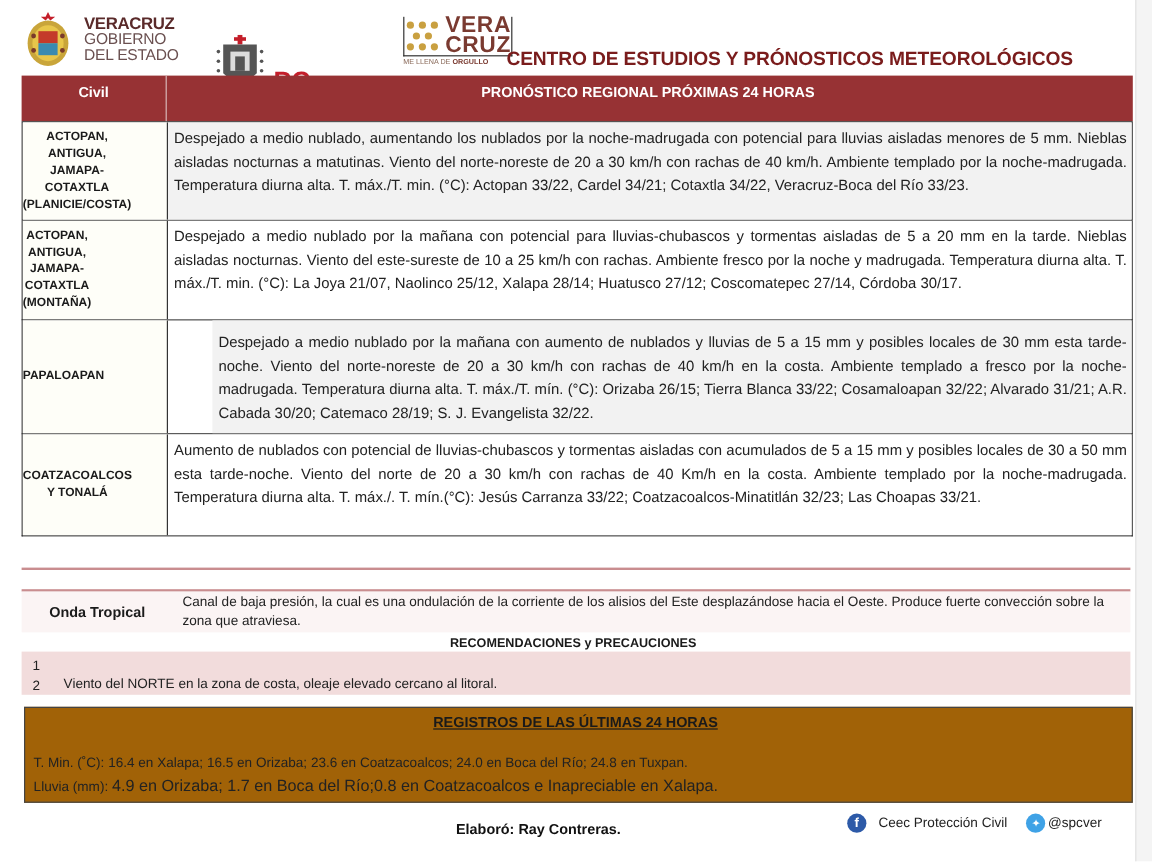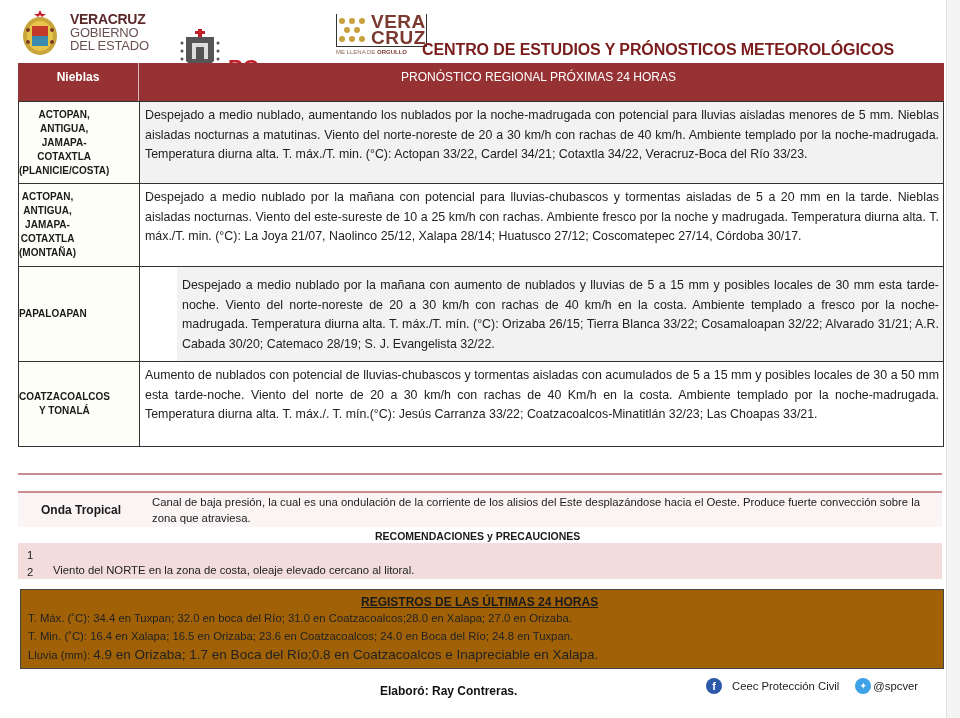--- a/index.html
+++ b/index.html
@@ -29,21 +29,21 @@
     .vc { margin-left: 4px; line-height: 16px; font-weight: bold; font-size: 19px; color: #7a3a30; letter-spacing: 0.5px; }
     .tag { font-size: 6px; color: #8a6a5a; margin-top: 2px; }
     .tag b { color: #7a3a30; }
 
     .center-title { position: absolute; left: 422px; top: 41px; font-weight: bold; font-size: 16px; color: #7a1c1c; letter-spacing: -0.1px; }
 
     
     .main-table { position: absolute; left: 18px; top: 63px; width: 926px; }
     .thead { display: flex; height: 38px; background: #973234; }
     .thead .c1 { width: 121px; color: #fff; font-weight: bold; font-size: 12px; text-align: center; padding-top: 7px; border-right: 1px solid #d8b6b6; }
-    .thead .c2 { flex: 1; color: #fff; font-weight: normal; font-size: 12px; padding-left: 262px; padding-top: 7px; }
+    .thead .c2 { flex: 1; color: #fff; font-weight: bold; font-size: 12px; padding-left: 262px; padding-top: 7px; }
 
     .row { display: flex; border-left: 1.5px solid #333; border-right: 1.5px solid #333; border-bottom: 1.5px solid #333; }
     .row .c1 { width: 121px; border-right: 1.5px solid #333; background: #fefef8; display: flex; align-items: center; justify-content: flex-start; text-align: center; font-weight: bold; font-size: 10px; line-height: 14px; color: #1a1a1a; }
     .row .c2 { flex: 1; padding: 4px 4px 2px 5px; font-size: 12.4px; line-height: 19.5px; text-align: justify; color: #222; }
     .r1 .c2 { background: #f2f2f2; }
     .r2 .c2 { background: #ffffff; }
     .r3 .c2 { background: #f2f2f2; }
     .r4 .c2 { background: #ffffff; }
     .r1 { height: 83px; border-top: 1.5px solid #333; }
     .r2 { height: 83px; }
@@ -146,21 +146,21 @@
       </div>
     </div>
     <div class="tag"><span>ME LLENA DE</span> <b>ORGULLO</b></div>
   </div>
 
   <div class="center-title">CENTRO DE ESTUDIOS Y PRÓNOSTICOS METEOROLÓGICOS</div>
 </div>
 
 <div class="main-table">
   <div class="thead">
-    <div class="c1">Nieblas</div>
+    <div class="c1">Civil</div>
     <div class="c2">PRONÓSTICO REGIONAL PRÓXIMAS 24 HORAS</div>
   </div>
 
   <div class="row r1">
     <div class="c1">
       <div>
         <div>ACTOPAN,</div>
         <div>ANTIGUA,</div>
         <div>JAMAPA-</div>
         <div>COTAXTLA</div>
@@ -217,21 +217,20 @@
     <span class="num">1</span>
   </div>
   <div class="rec-item">
     <span class="num">2</span>
     <span>Viento del NORTE en la zona de costa, oleaje elevado cercano al litoral.</span>
   </div>
 </div>
 
 <div class="reg-box">
   <div class="reg-title">REGISTROS DE LAS ÚLTIMAS 24 HORAS</div>
-  <div class="reg-line rl1">T. Máx. (˚C): 34.4 en Tuxpan; 32.0 en boca del Río; 31.0 en Coatzacoalcos;28.0 en Xalapa; 27.0 en Orizaba.</div>
   <div class="reg-line rl2">T. Min. (˚C): 16.4 en Xalapa; 16.5 en Orizaba; 23.6 en Coatzacoalcos; 24.0 en Boca del Río; 24.8 en Tuxpan.</div>
   <div class="reg-line rl3"><span>Lluvia (mm): </span><span class="big">4.9 en Orizaba; 1.7 en Boca del Río;0.8 en Coatzacoalcos e Inapreciable en Xalapa.</span></div>
 </div>
 
 <div class="elaboro">Elaboró: Ray Contreras.</div>
 
 <div class="social">
   <span class="fb">f</span>
   <span>Ceec Protección Civil</span>
   <span class="tw">✦</span>

